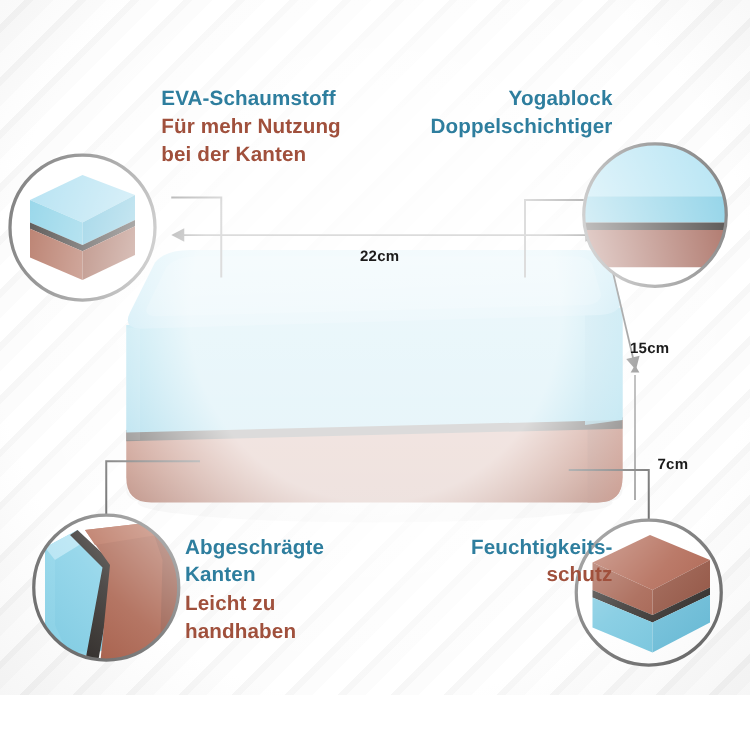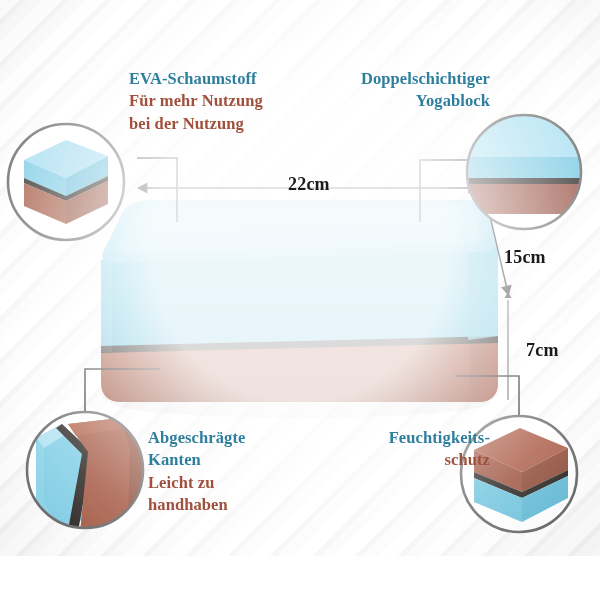--- a/index.html
+++ b/index.html
@@ -16,21 +16,20 @@
       repeating-linear-gradient(
         135deg,
         #ffffff 0px,
         #ffffff 14px,
         #f4f4f4 14px,
         #f4f4f4 19px,
         #fbfbfb 19px,
         #fbfbfb 30px
       ),
       #ffffff;
-    font-family: Liberation Serif, serif;
   }
   #vignette {
     position: absolute; inset: 0;
     background: radial-gradient(ellipse at 50% 45%, rgba(255,255,255,0.85) 35%, rgba(255,255,255,0.25) 72%, rgba(0,0,0,0.035) 100%);
     pointer-events: none;
   }
   .svg-layer {
     position: absolute; inset: 0;
     width: 600px; height: 600px;
   }
@@ -48,25 +47,26 @@
   .callout .l-brown { color: #A0503C; display: block; }
 
   #callout-eva        { left: 129px; top: 68px;  text-align: left; }
   #callout-dual       { left: 330px; top: 68px;  width: 160px; text-align: right; }
   #callout-bevel      { left: 148px; top: 427px; text-align: left; }
   #callout-moisture   { left: 330px; top: 427px; width: 160px; text-align: right; }
 
   
   .dim-label {
     position: absolute;
-    font-size: 18px;
+    font-size: 12px;
     font-weight: bold;
     color: #1b1b1b;
     letter-spacing: 0.2px;
     white-space: nowrap;
+    margin-top: 24px;
   }
   #dim-22 { left: 288px; top: 174px; }
   #dim-15 { left: 504px; top: 247px; }
   #dim-7  { left: 526px; top: 340px; }
 </style>
 </head>
 <body>
 
 <div id="stage">
 
@@ -233,26 +233,26 @@
       </g>
       <circle cx="519" cy="474" r="58" fill="none" stroke="#5a5a5a" stroke-width="2.6"></circle>
     </g>
   </svg>
 
   <div id="vignette"></div>
 
   <div class="callout" id="callout-eva">
     <span class="l-blue">EVA-Schaumstoff</span>
     <span class="l-brown">Für mehr Nutzung</span>
-    <span class="l-brown">bei der Nutzung</span>
+    <span class="l-brown">bei der Kanten</span>
   </div>
 
   <div class="callout" id="callout-dual">
+    <span class="l-blue">Yogablock</span>
     <span class="l-blue">Doppelschichtiger</span>
-    <span class="l-blue">Yogablock</span>
   </div>
 
   <div class="callout" id="callout-bevel">
     <span class="l-blue">Abgeschrägte</span>
     <span class="l-blue">Kanten</span>
     <span class="l-brown">Leicht zu</span>
     <span class="l-brown">handhaben</span>
   </div>
 
   <div class="callout" id="callout-moisture">

